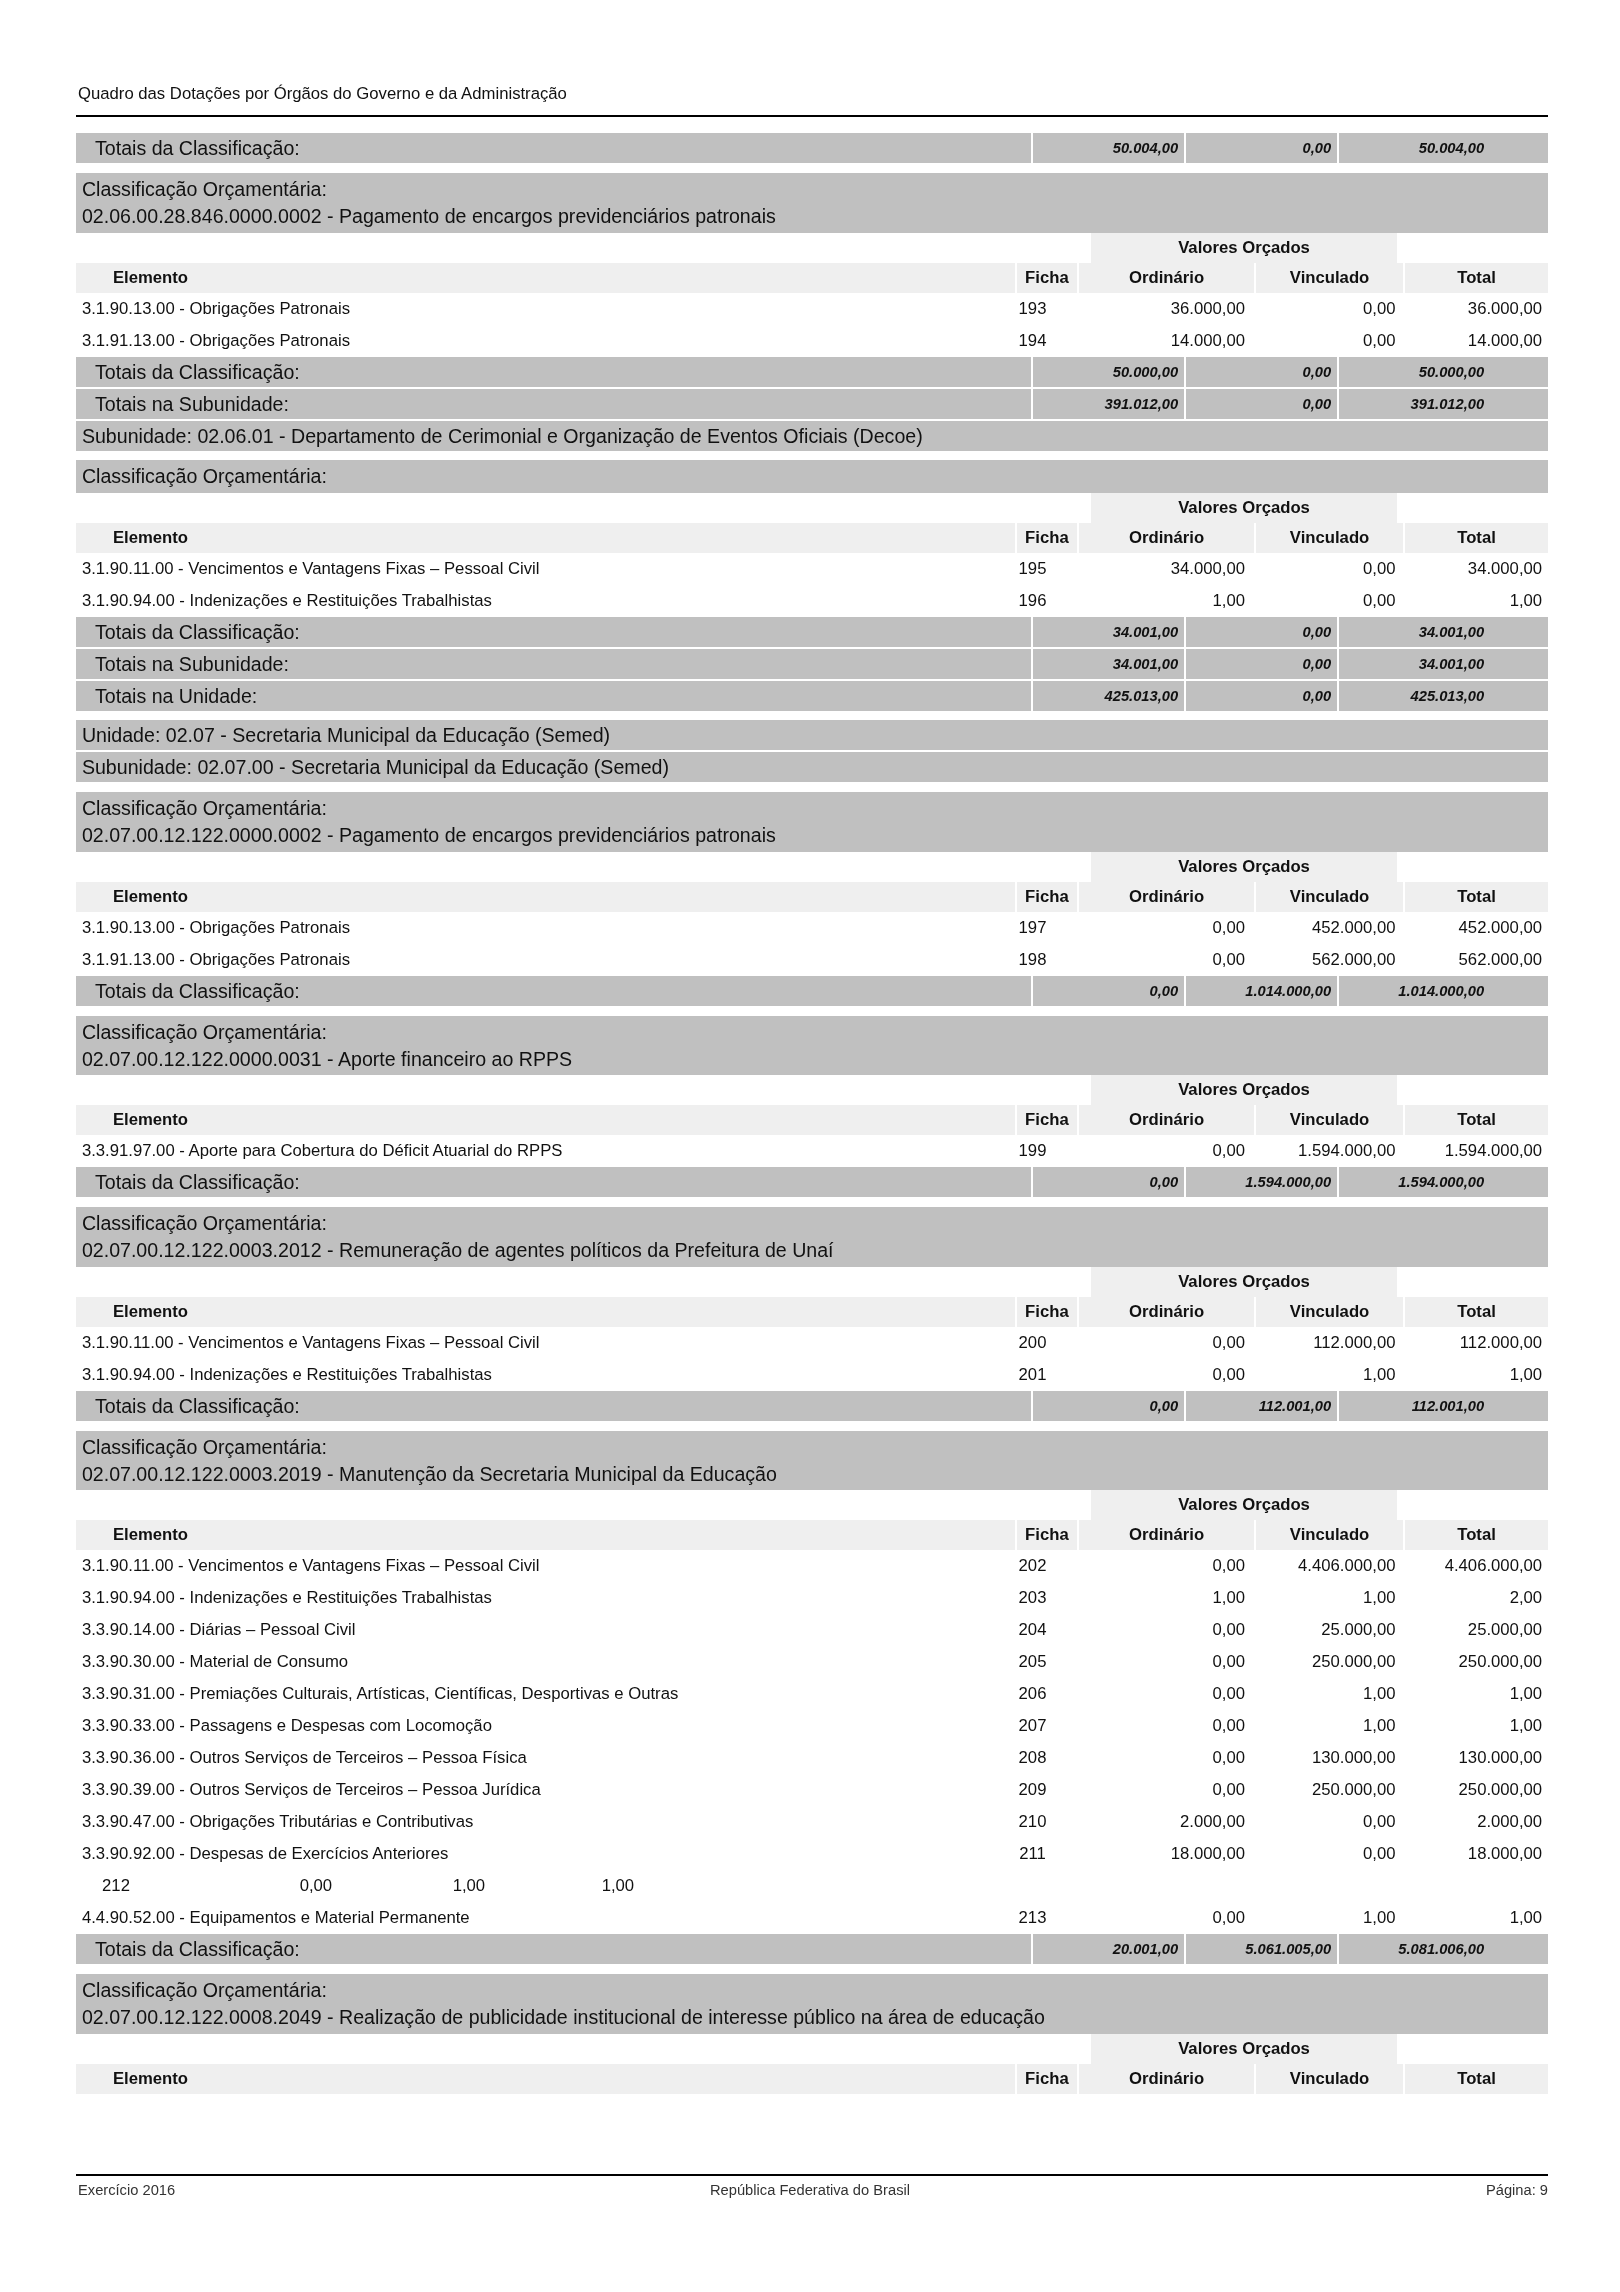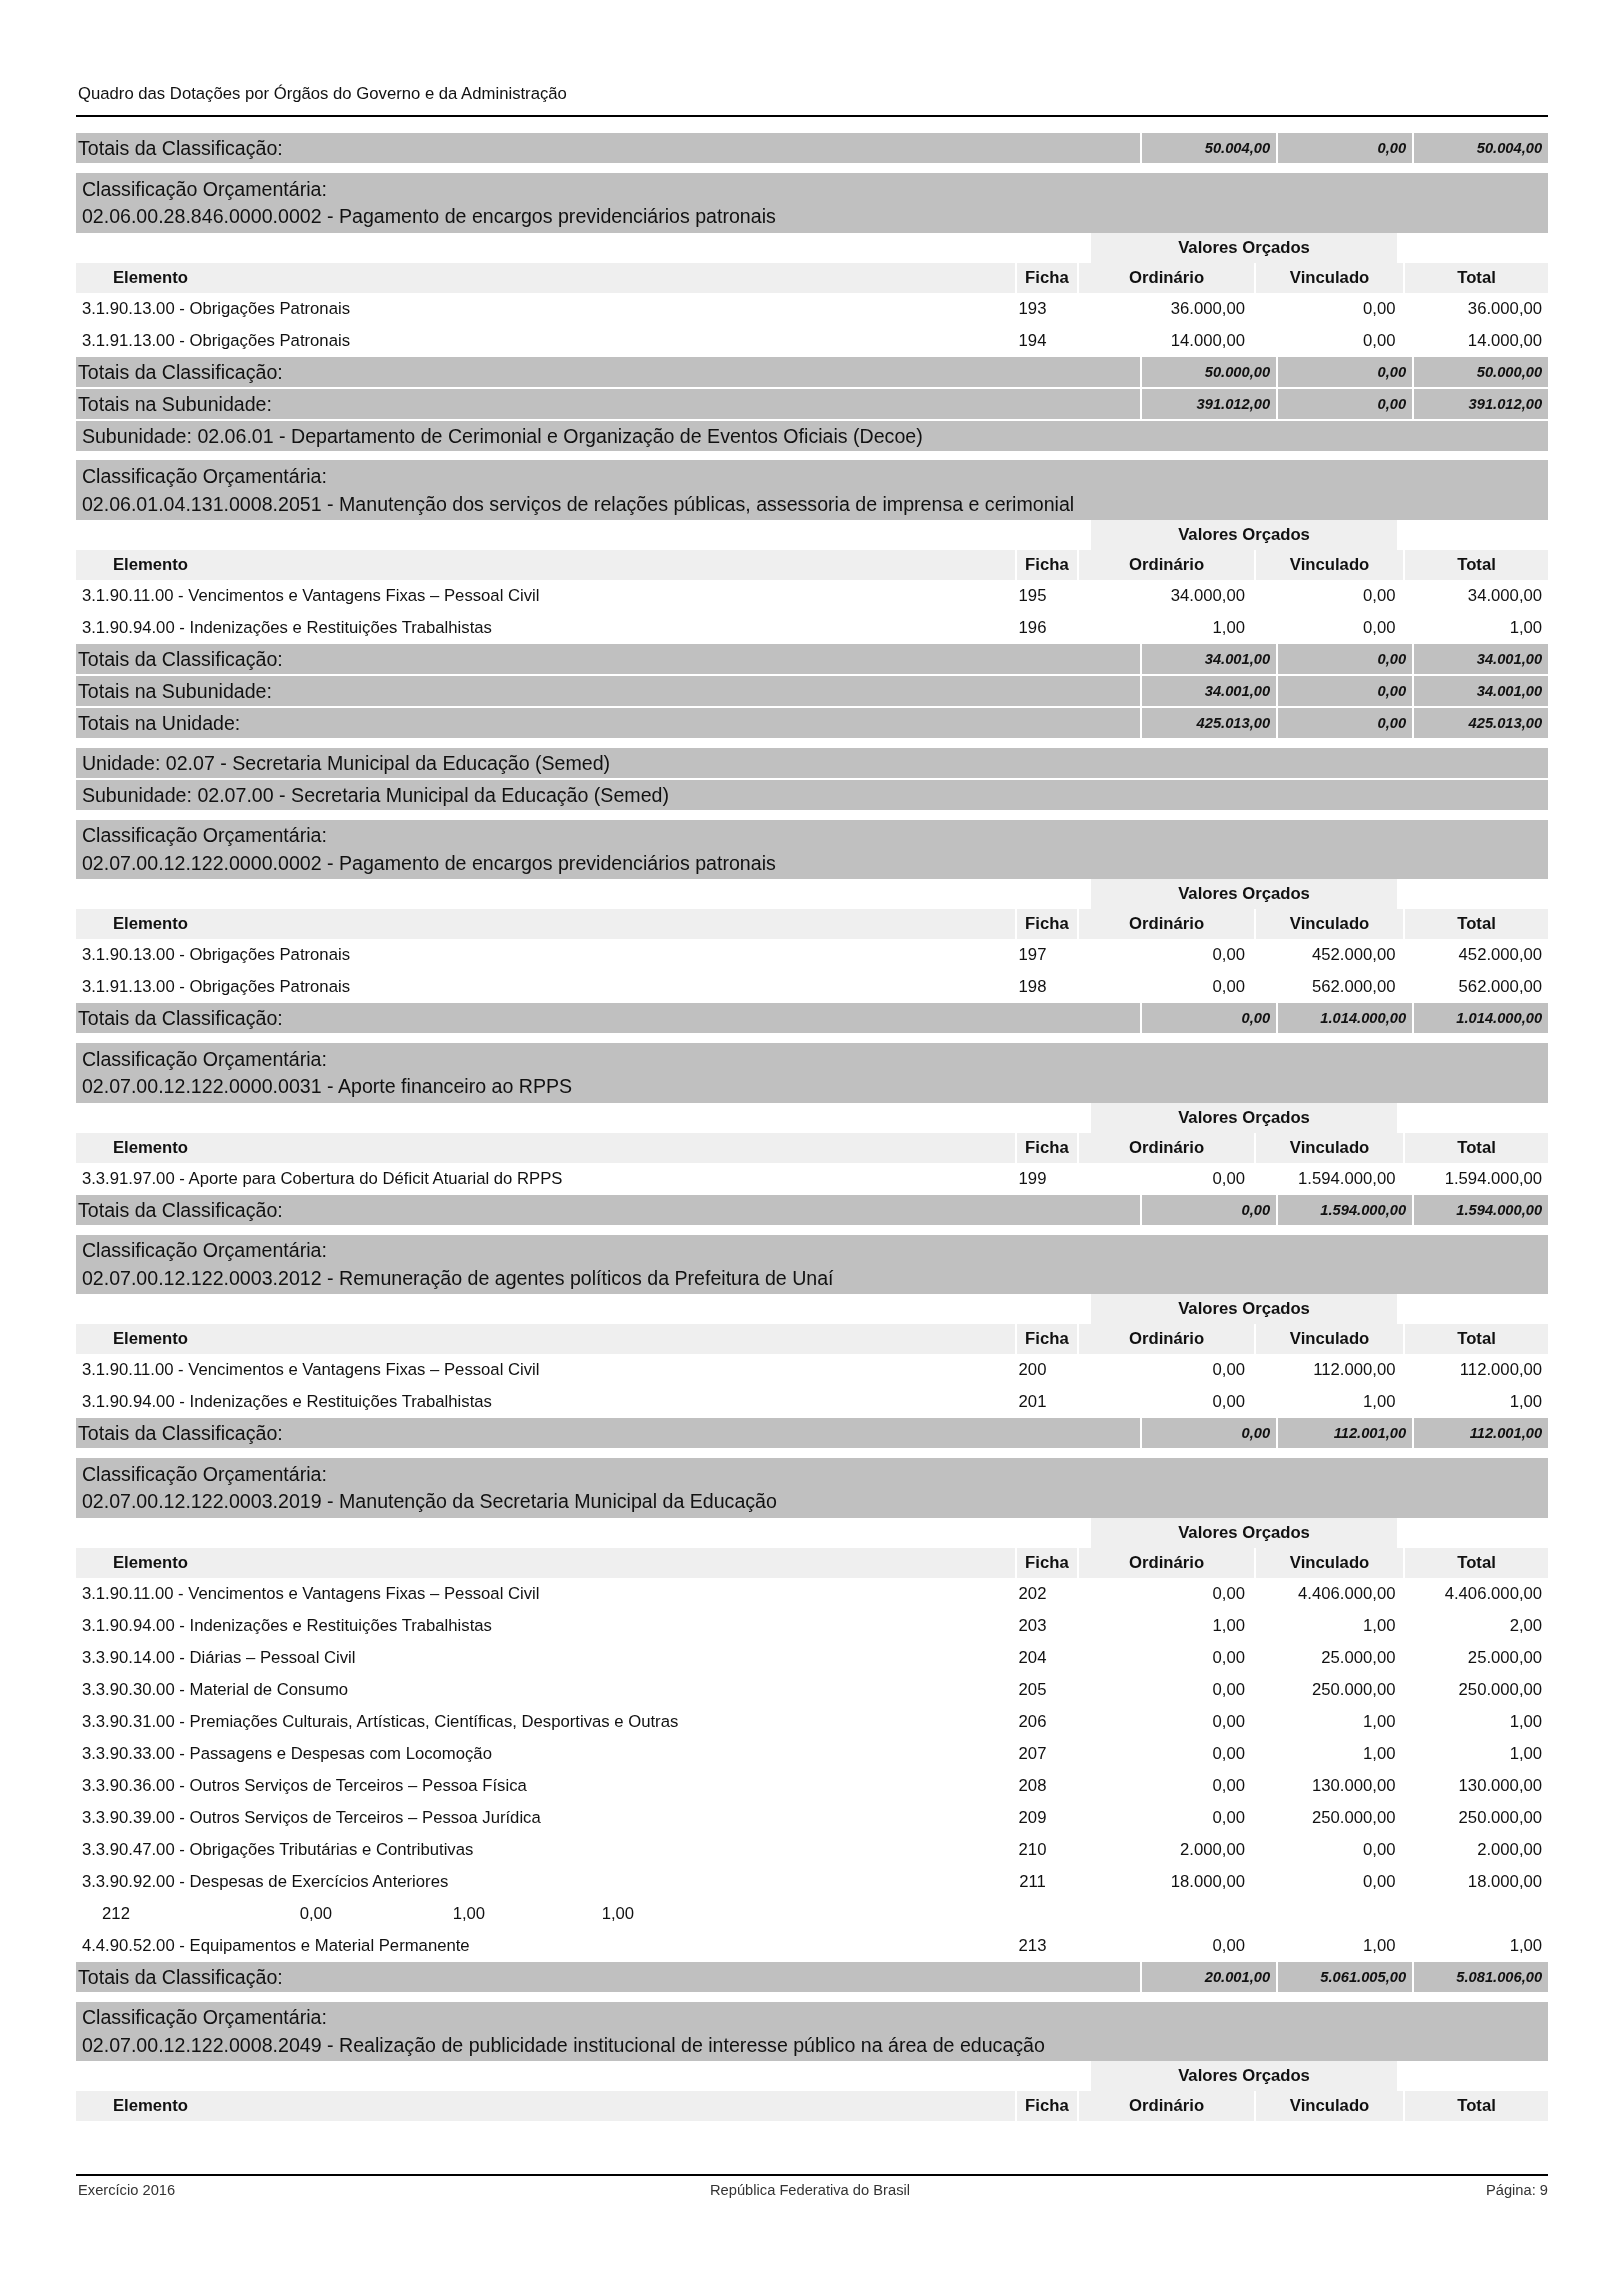--- a/index.html
+++ b/index.html
@@ -9,21 +9,21 @@
   .content { position: absolute; left: 76px; top: 133px; width: 1472px; }
   .row { display: flex; width: 1472px; }
   .gray { background: #c0c0c0; }
   .cell { box-sizing: border-box; }
   .c-elem { width: 933px; padding-left: 5.9px; }
   .c-ficha { width: 157px; text-align: center; }
   .c-ord { width: 182px; text-align: right; padding-right: 5.9px; border-left: 2px solid #fff; }
   .c-vin { width: 153px; text-align: right; padding-right: 5.9px; border-left: 2px solid #fff; }
   .c-tot { width: 149px; text-align: right; padding-right: 5.9px; border-left: 2px solid #fff; }
   .total-row { height: 30px; line-height: 30px; margin-bottom: 2px; }
-  .total-row .label { flex: 0 0 auto; width: 1064px; padding-left: 2px; font-size: 19.6px; box-sizing: border-box; }
+  .total-row .label { flex: 0 0 auto; width: 955px; padding-left: 19px; font-size: 19.6px; box-sizing: border-box; }
   .total-row .num { font-size: 14.7px; font-weight: bold; }
   .total-row .c-ord, .total-row .c-vin, .total-row .c-tot { width: 153px; font-style: italic; }
   .total-row .c-ord { width: 153px; }
   .class-block { margin-top: 9.8px; padding: 2.9px 5.9px 2px 5.9px; font-size: 19.6px; line-height: 27.4px; }
   .unit-row { height: 30px; line-height: 30px; padding-left: 5.9px; font-size: 19.6px; margin-bottom: 2px; box-sizing: border-box; }
   .unit-row.spaced { margin-top: 9.8px; }
   .valores-row { height: 30px; line-height: 30px; }
   .valores-row .spacer { width: 1013px; }
   .valores-row .vo { width: 306px; text-align: center; background: #efefef; font-weight: bold; font-size: 16.7px; margin-left: 2px; }
   .head-row { height: 30px; line-height: 30px; background: #efefef; font-weight: bold; font-size: 16.7px; }
@@ -92,21 +92,20 @@
   <div class="row gray total-row">
     <div class="label">Totais na Subunidade:</div>
     <div class="cell c-ord num">391.012,00</div>
     <div class="cell c-vin num">0,00</div>
     <div class="cell c-tot num">391.012,00</div>
   </div>
   <div class="gray unit-row">Subunidade: 02.06.01 - Departamento de Cerimonial e Organização de Eventos Oficiais (Decoe)</div>
 
   <div class="gray class-block">
     <div>Classificação Orçamentária:</div>
-    <div>02.06.01.04.131.0008.2051 - Manutenção dos serviços de relações públicas, assessoria de imprensa e cerimonial</div>
   </div>
   <div class="row valores-row">
     <div class="spacer"></div>
       <div class="vo">Valores Orçados</div>
   </div>
   <div class="row head-row">
     <div class="cell c-elem">Elemento</div>
     <div class="cell c-ficha">Ficha</div>
     <div class="cell c-ord">Ordinário</div>
     <div class="cell c-vin">Vinculado</div>

